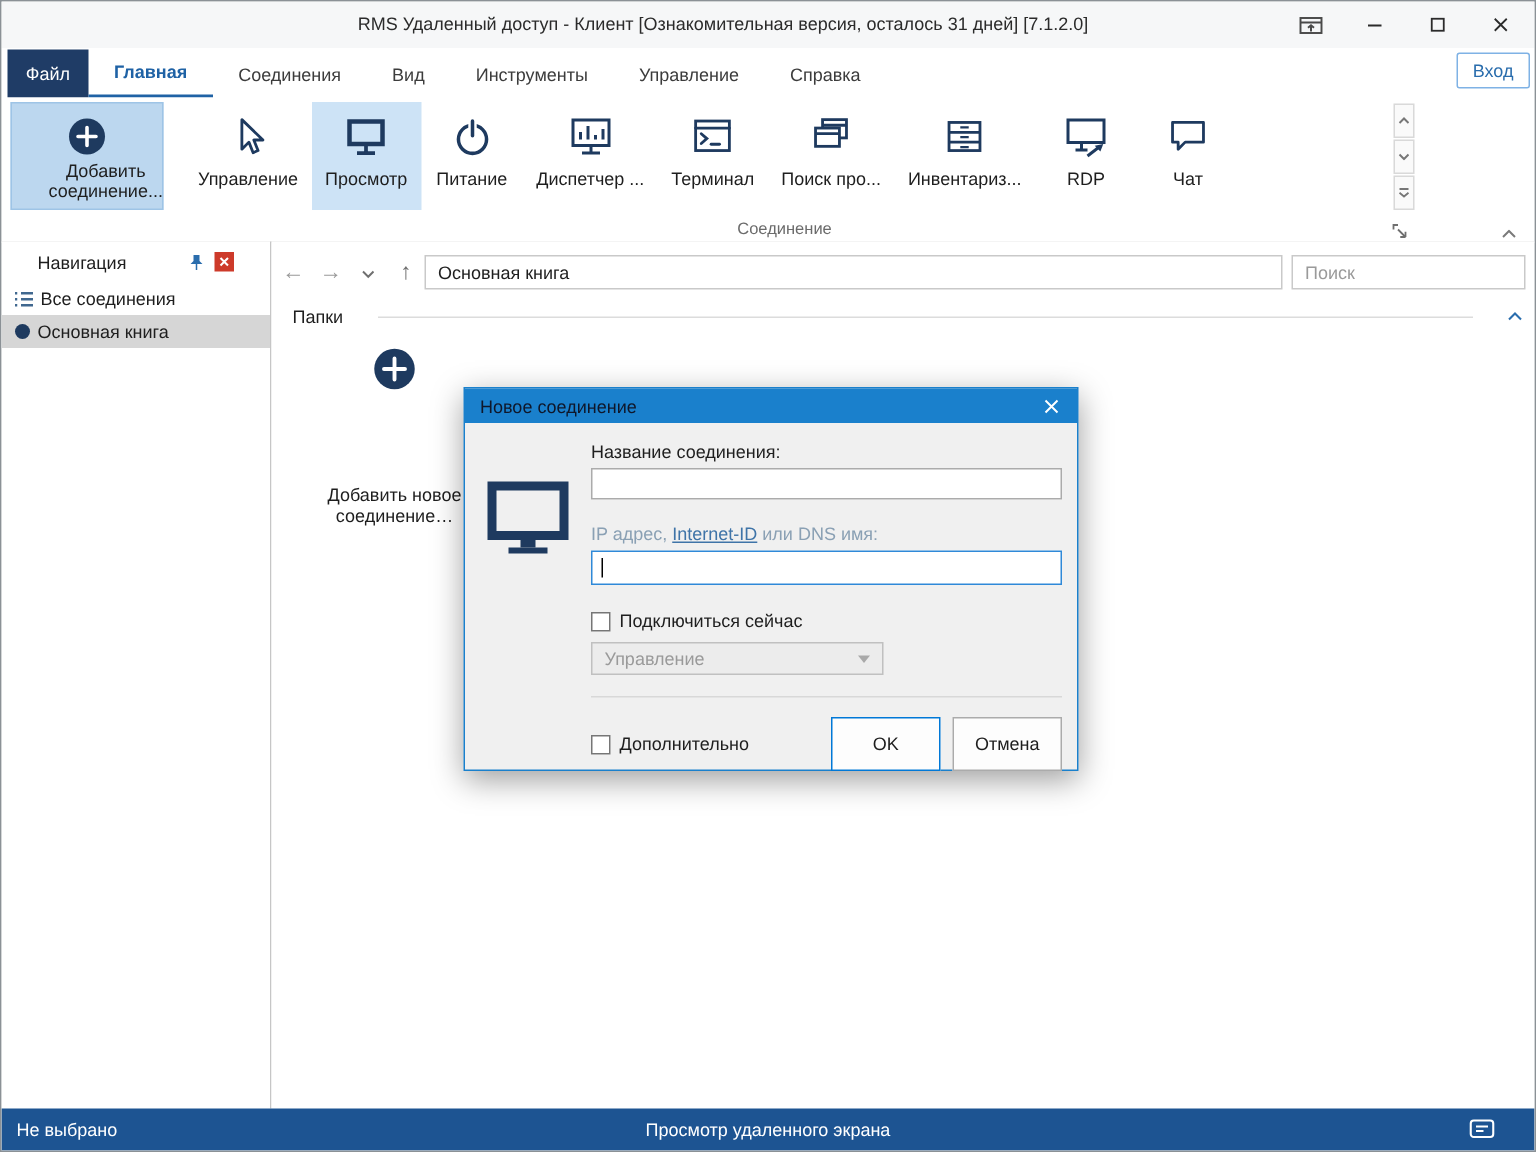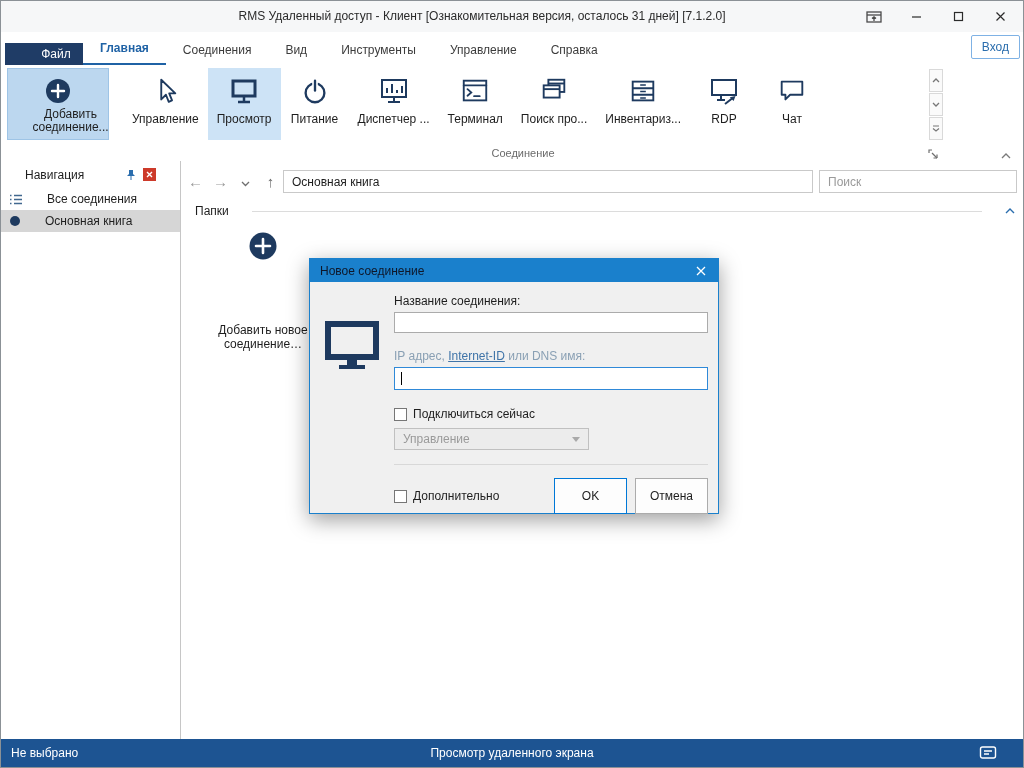--- a/index.html
+++ b/index.html
@@ -9,22 +9,22 @@
 
   
   .titlebar{position:absolute;top:0;left:0;right:0;height:31px;background:#f6f7f8;}
   .title-text{position:absolute;left:120px;right:180px;top:0;height:31px;line-height:31px;
               text-align:center;font-size:12px;color:#2b2b2b;white-space:nowrap;overflow:hidden;}
   .tb-controls{position:absolute;right:2px;top:0;height:31px;display:flex;}
   .tb-btn{width:42px;display:flex;align-items:center;justify-content:center;}
 
   
   .tabrow{position:absolute;top:31px;left:0;right:0;height:33px;background:#fff;display:flex;align-items:flex-end;}
-  .file-tab{margin-left:4px;height:22px;width:54px;background:#1f3c66;color:#fff;
-            display:flex;align-items:center;justify-content:center;padding-left:24px;}
+  .file-tab{margin-left:4px;height:32px;width:54px;background:#1f3c66;color:#fff;
+            display:flex;align-items:center;justify-content:center;}
   .tab{height:30px;display:flex;align-items:center;padding:0 17px;color:#3c3c3c;}
   .tab.active{color:#1f62a5;font-weight:bold;border-bottom:2px solid #1f62a5;}
   .login-btn{position:absolute;right:3px;top:3px;padding:4px 10px;border:1px solid #7fb2e5;
              color:#2a6dad;background:#fff;border-radius:2px;}
 
   
   .ribbon{position:absolute;top:64px;left:0;right:0;height:96px;background:#fff;border-bottom:1px solid #d4d4d4;}
   .bigbtn{position:absolute;left:6px;top:3px;width:102px;height:72px;background:#bcd7ef;border:1px solid #9ec4e6;
           box-sizing:border-box;display:flex;flex-direction:column;align-items:center;text-align:center;}
   .bigbtn .blabel{margin-top:4px;line-height:13px;width:92px;margin-left:25px;}
@@ -39,32 +39,32 @@
   .launcher{position:absolute;right:84px;top:83px;width:12px;height:12px;display:flex;align-items:center;justify-content:center;}
   .ribbon-collapse{position:absolute;right:12px;top:83px;}
 
   
   .sidepanel{position:absolute;top:160px;left:0;width:180px;bottom:28px;background:#fff;
              border-right:1px solid #c6c6c6;box-sizing:border-box;}
   .panel-header{height:27px;display:flex;align-items:center;padding:0 24px;}
   .panel-title{flex:1;}
   .panel-pin{margin-right:6px;display:flex;}
   .panel-close{width:13px;height:13px;background:#cd3a2a;display:flex;align-items:center;justify-content:center;}
-  .tree-item{height:22px;display:flex;align-items:center;padding-left:8px;gap:24px;}
+  .tree-item{height:22px;display:flex;align-items:center;padding-left:8px;gap:4px;}
   .tree-item.selected{background:#d6d6d6;}
 
   
   .main{position:absolute;top:160px;left:180px;right:0;bottom:28px;background:#fff;}
   .navbar{position:absolute;top:9px;left:2px;right:6px;height:23px;display:flex;align-items:center;}
   .nav-ico{width:25px;text-align:center;font-size:15px;color:#9a9a9a;}
   .nav-ico.dark{color:#6f6f6f;}
   .addr,.search{box-sizing:border-box;height:23px;border:1px solid #c9c9c9;padding:0 8px;
                 font-size:12px;font-family:inherit;outline:none;color:#1e1e1e;background:#fff;}
   .addr{flex:1;margin-right:6px;}
-  .search{width:198px;}
+  .search{width:156px;}
   .search::placeholder{color:#9a9a9a;}
   .folders-row{position:absolute;top:42px;left:14px;right:8px;height:16px;display:flex;align-items:center;gap:23px;}
   .folders-line{flex:1;height:1px;background:#dcdcdc;}
   .tile{position:absolute;left:24px;top:60px;width:116px;text-align:center;}
   .tile-card{height:92px;display:flex;align-items:flex-start;justify-content:center;padding-top:10px;}
   .tile-label{line-height:14px;}
 
   
   .dialog{position:absolute;left:308px;top:257px;width:410px;background:#f0f0f0;border:1px solid #1a80cc;
           box-shadow:0 6px 20px rgba(0,0,0,.38);z-index:20;box-sizing:border-box;}

